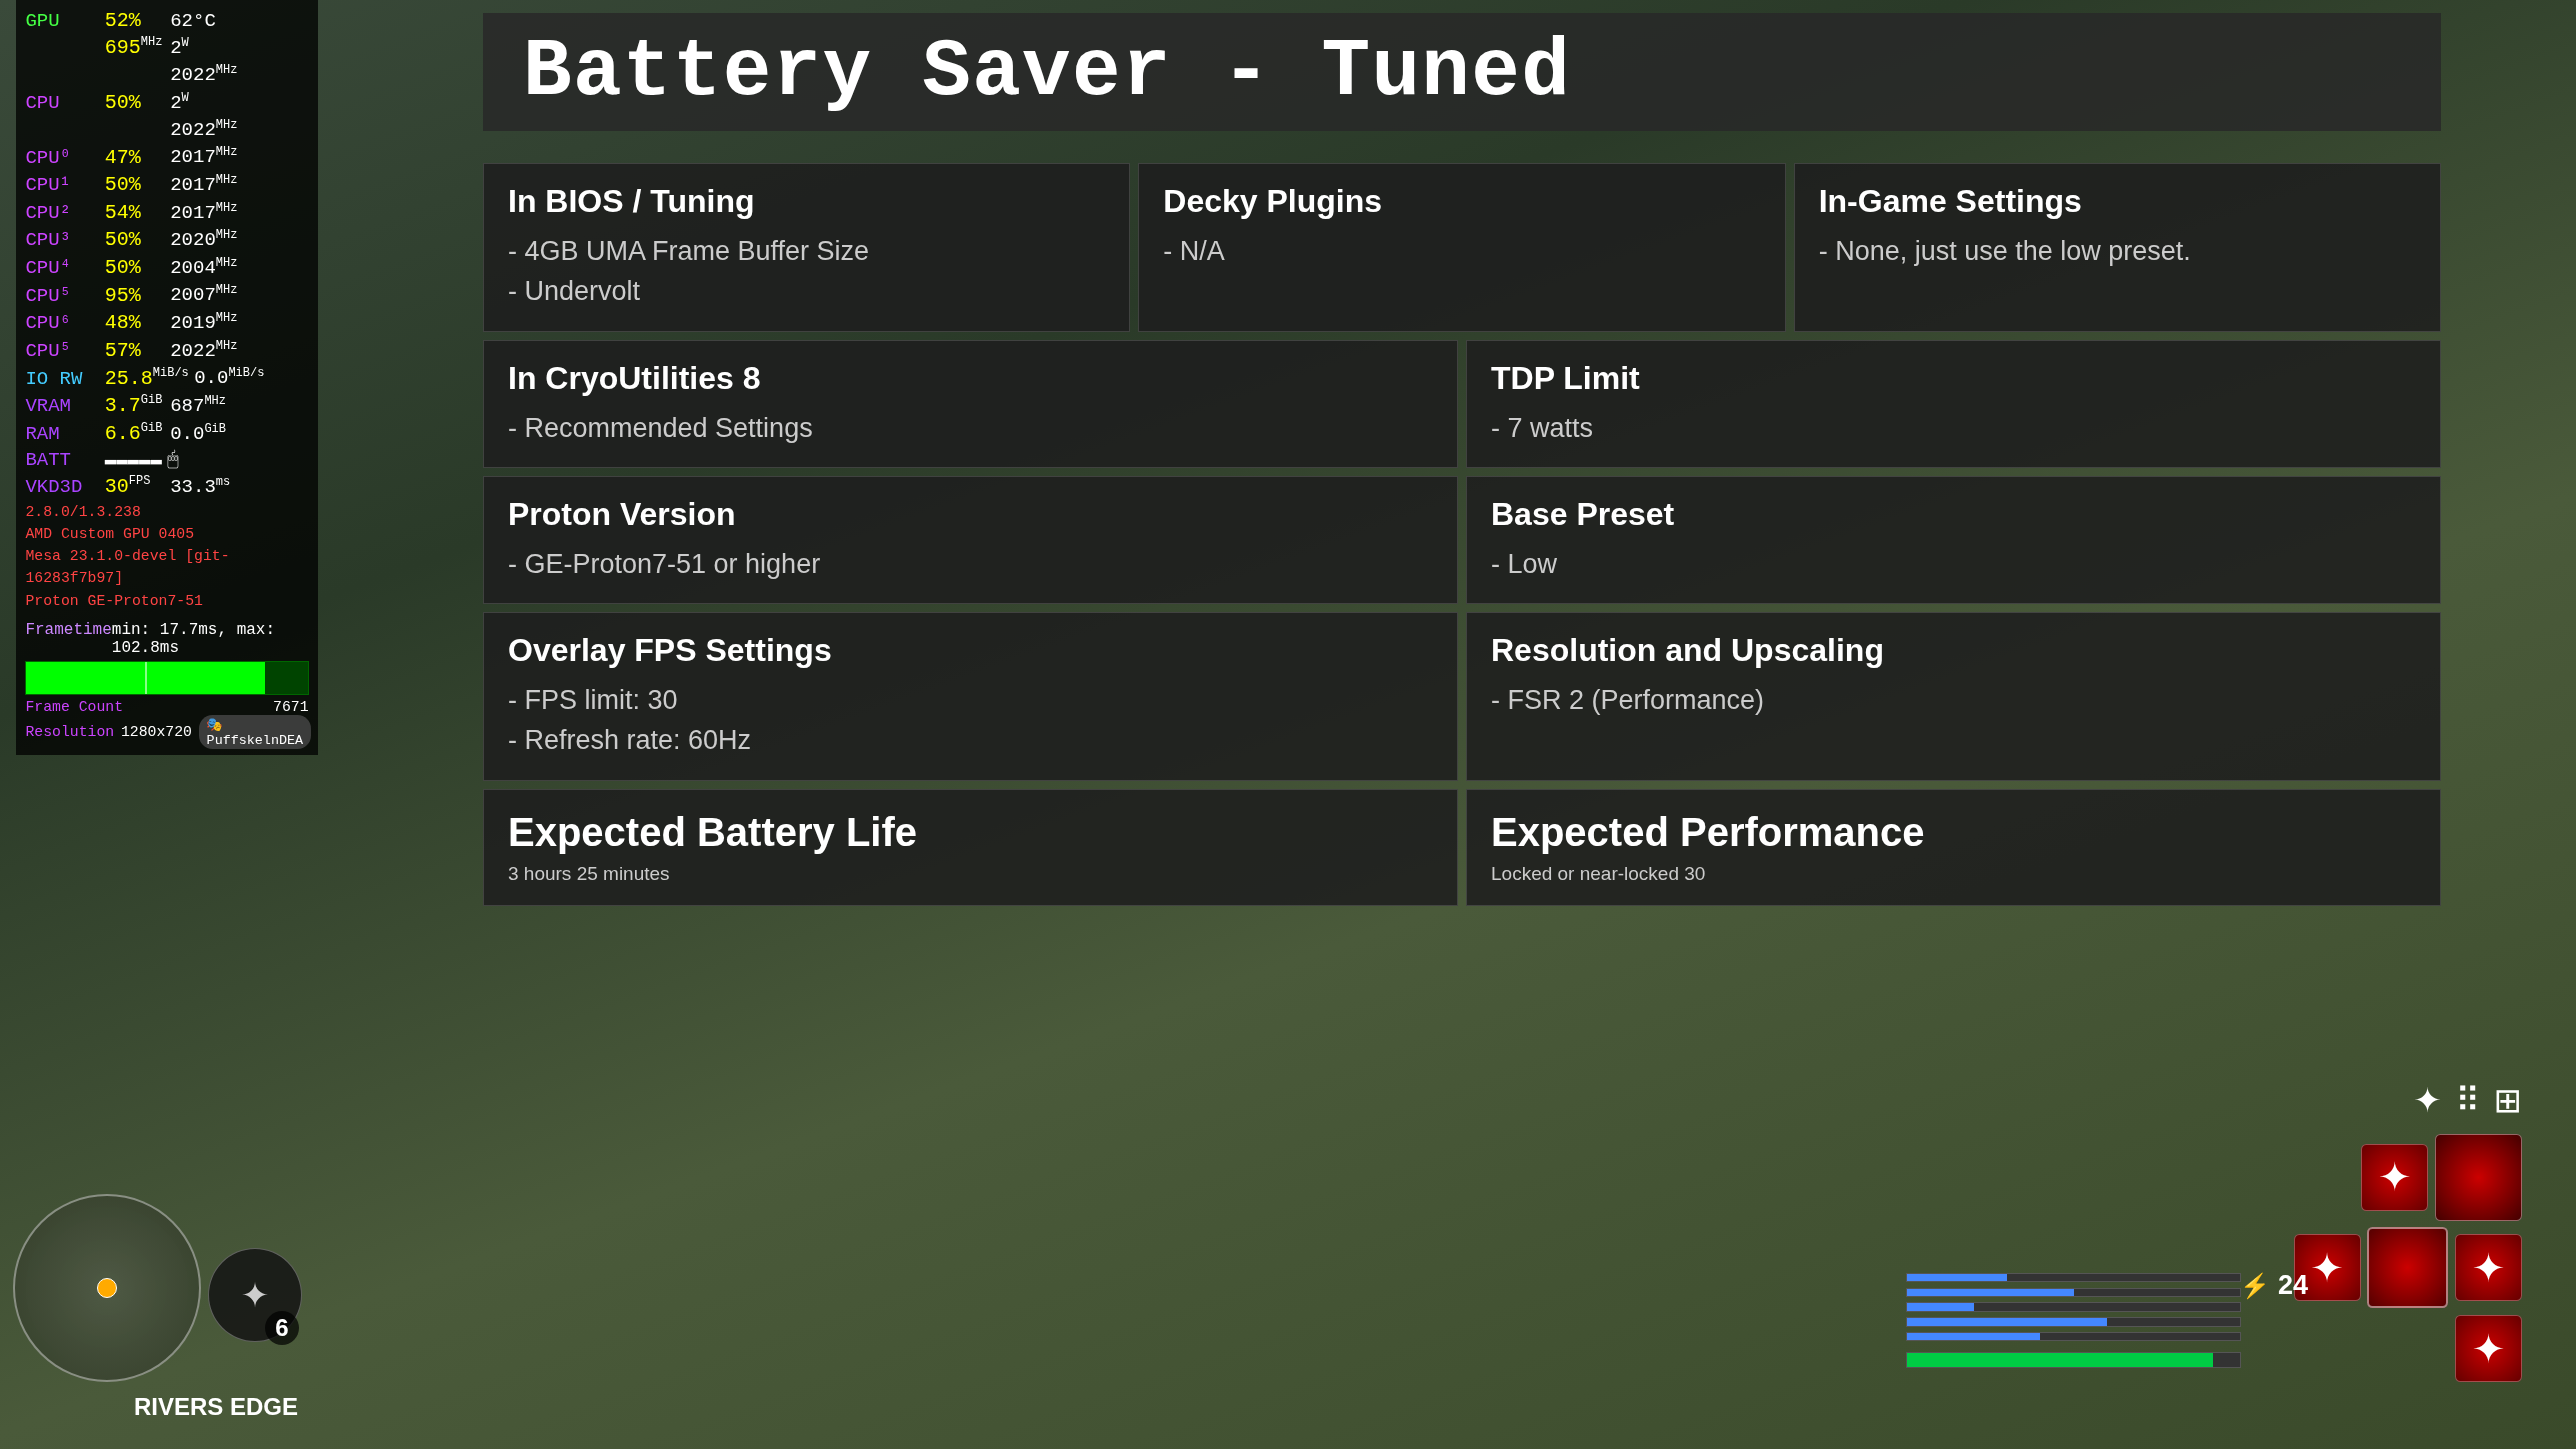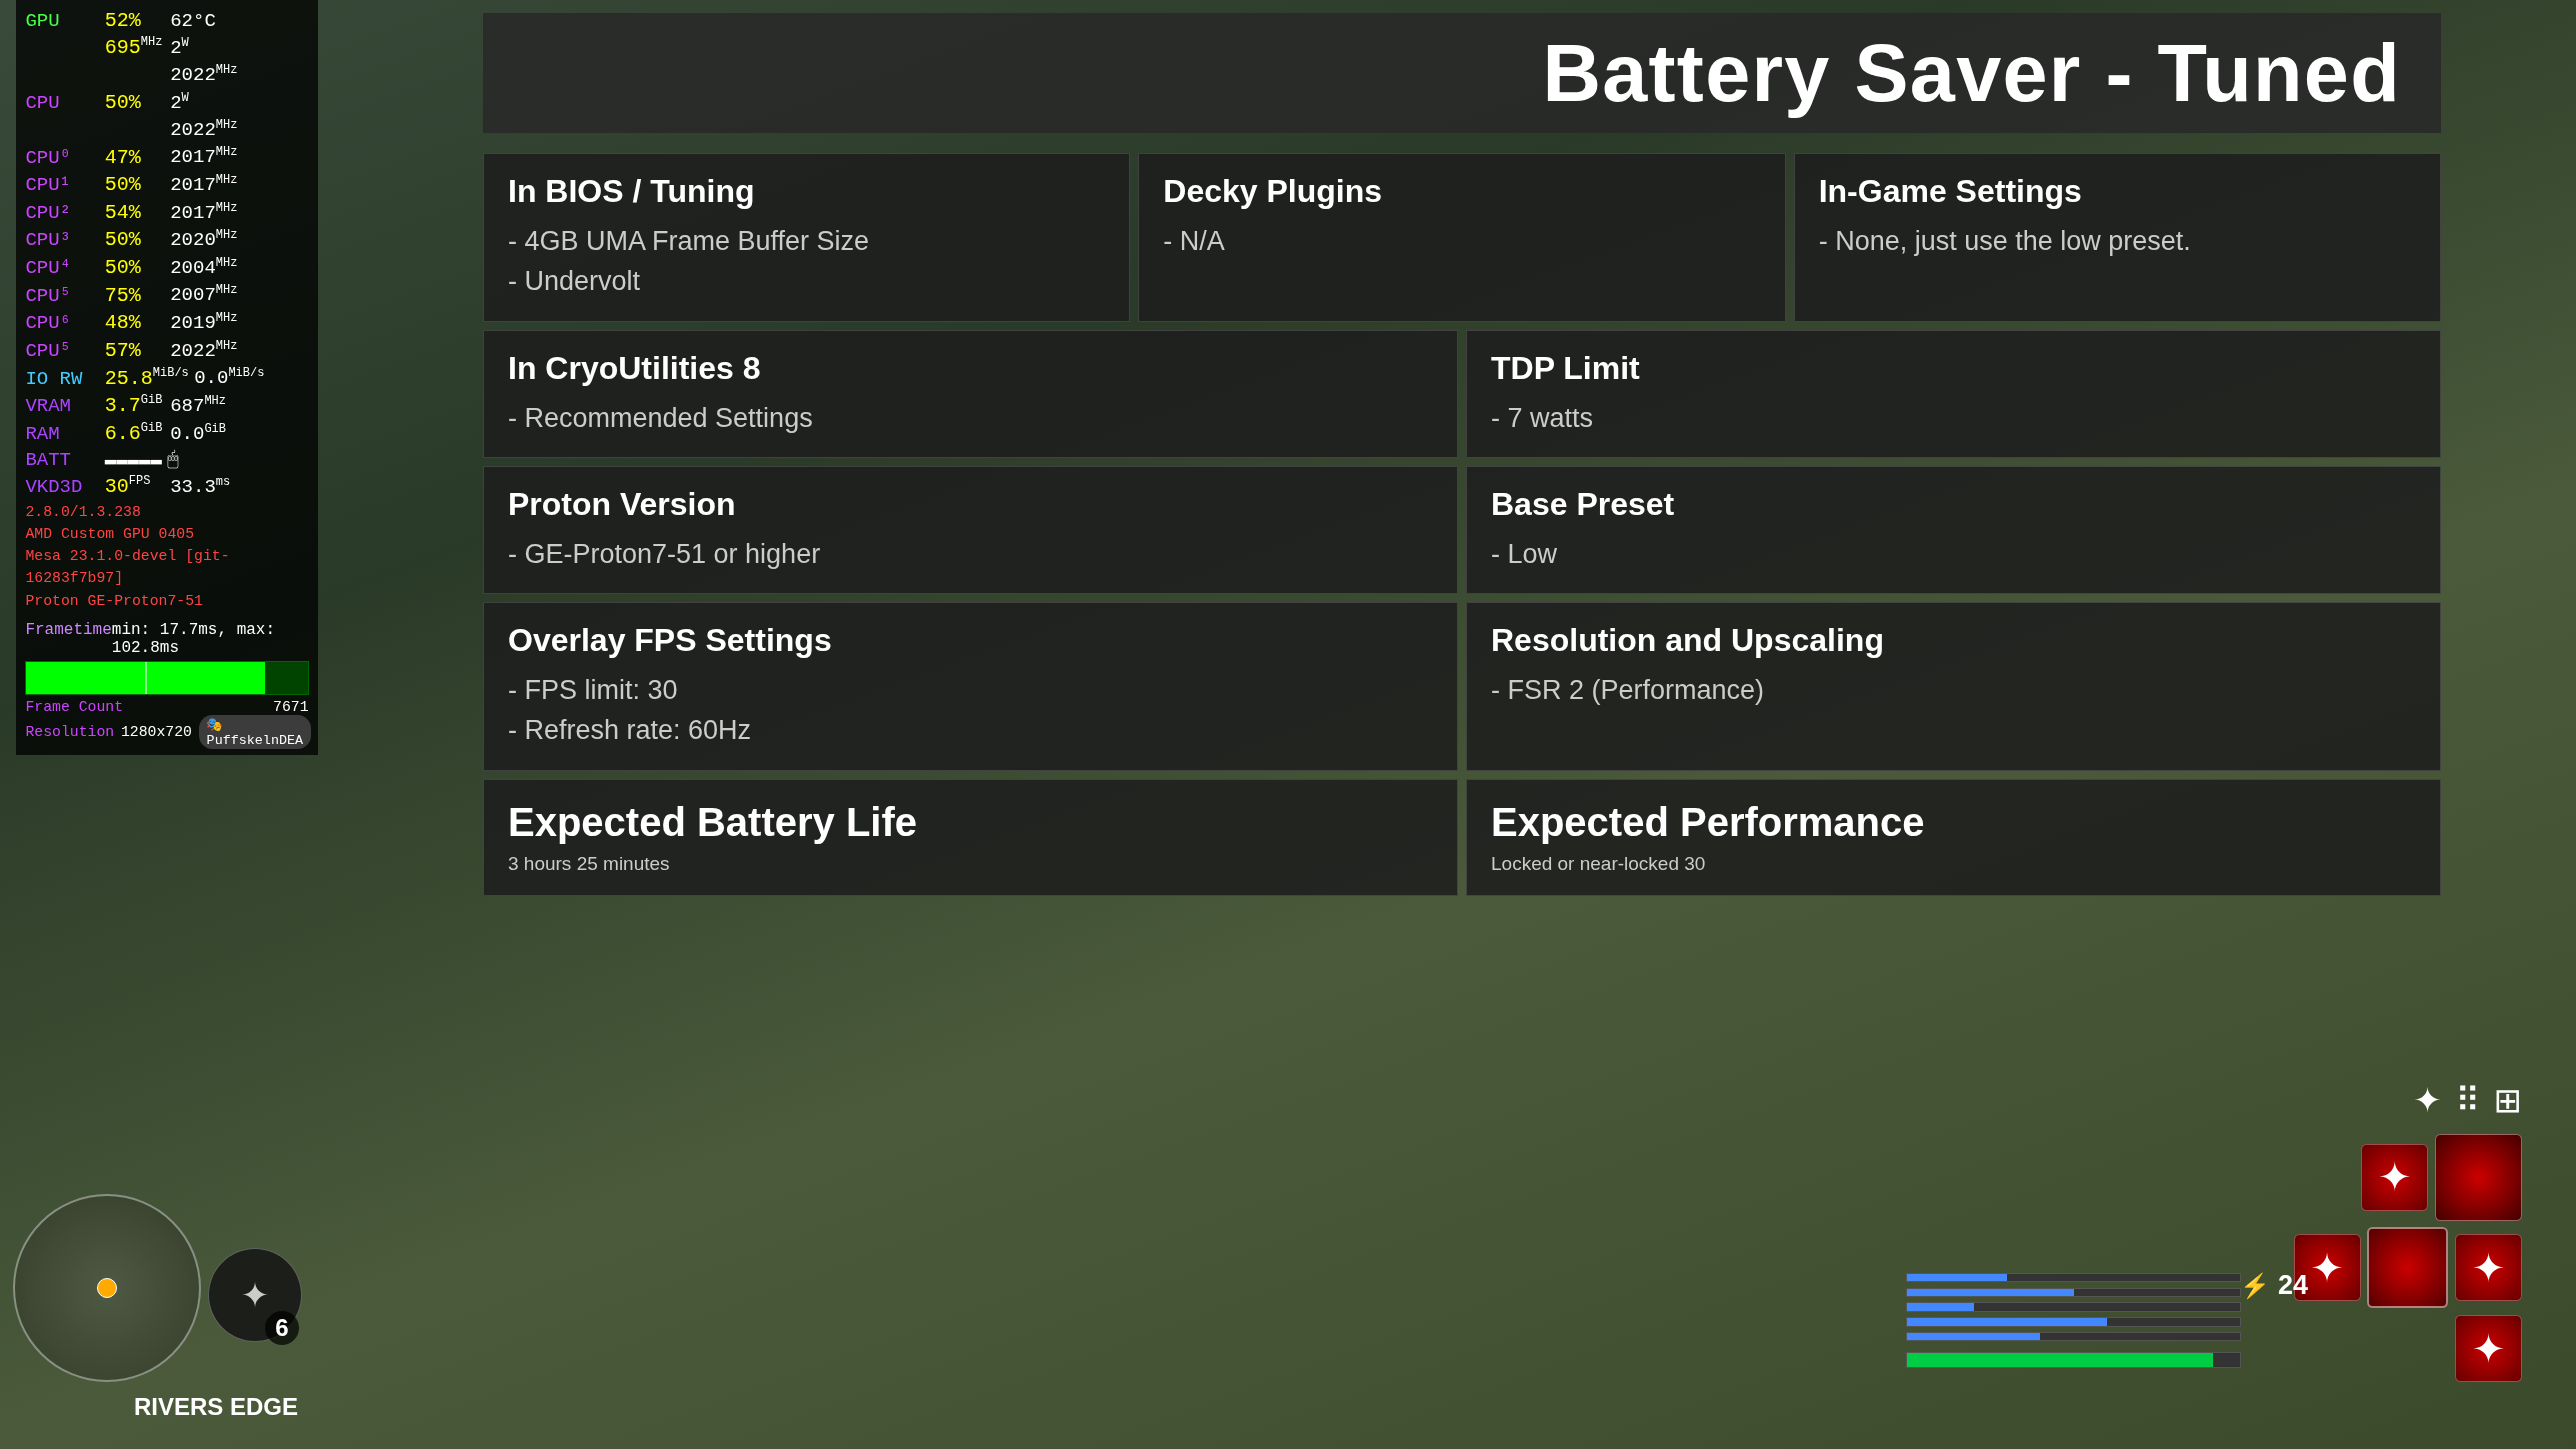--- a/index.html
+++ b/index.html
@@ -140,23 +140,24 @@
       width: 2012px;
       padding: 13.4px 27px;
     }
 
     .panel-title {
       color: #ffffff;
       font-size: 81px;
       font-weight: bold;
       background: rgba(40,40,40,0.85);
       padding: 13.4px 40px;
-      margin-bottom: 20px;
-      text-align: right;
+      margin-bottom: 32px;
+      text-align: left;
       letter-spacing: 1.3px;
+      font-family: Liberation Mono, monospace;
     }
 
     .cards-grid {
       display: grid;
       grid-template-columns: 1fr 1fr 1fr;
       gap: 8px;
       margin-bottom: 8px;
     }
 
     .cards-grid-2col {
@@ -390,21 +391,21 @@
         <span class="hud-val-yellow">50%</span>
         <span class="hud-val-white">2020<sup class="hud-sup">MHz</sup></span>
       </div>
       <div class="hud-row">
         <span class="hud-label" style="color:#cc44ff;">CPU⁴</span>
         <span class="hud-val-yellow">50%</span>
         <span class="hud-val-white">2004<sup class="hud-sup">MHz</sup></span>
       </div>
       <div class="hud-row">
         <span class="hud-label" style="color:#cc44ff;">CPU⁵</span>
-        <span class="hud-val-yellow">75%</span>
+        <span class="hud-val-yellow">95%</span>
         <span class="hud-val-white">2007<sup class="hud-sup">MHz</sup></span>
       </div>
       <div class="hud-row">
         <span class="hud-label" style="color:#cc44ff;">CPU⁶</span>
         <span class="hud-val-yellow">48%</span>
         <span class="hud-val-white">2019<sup class="hud-sup">MHz</sup></span>
       </div>
       <div class="hud-row">
         <span class="hud-label" style="color:#cc44ff;">CPU⁵</span>
         <span class="hud-val-yellow">57%</span>

